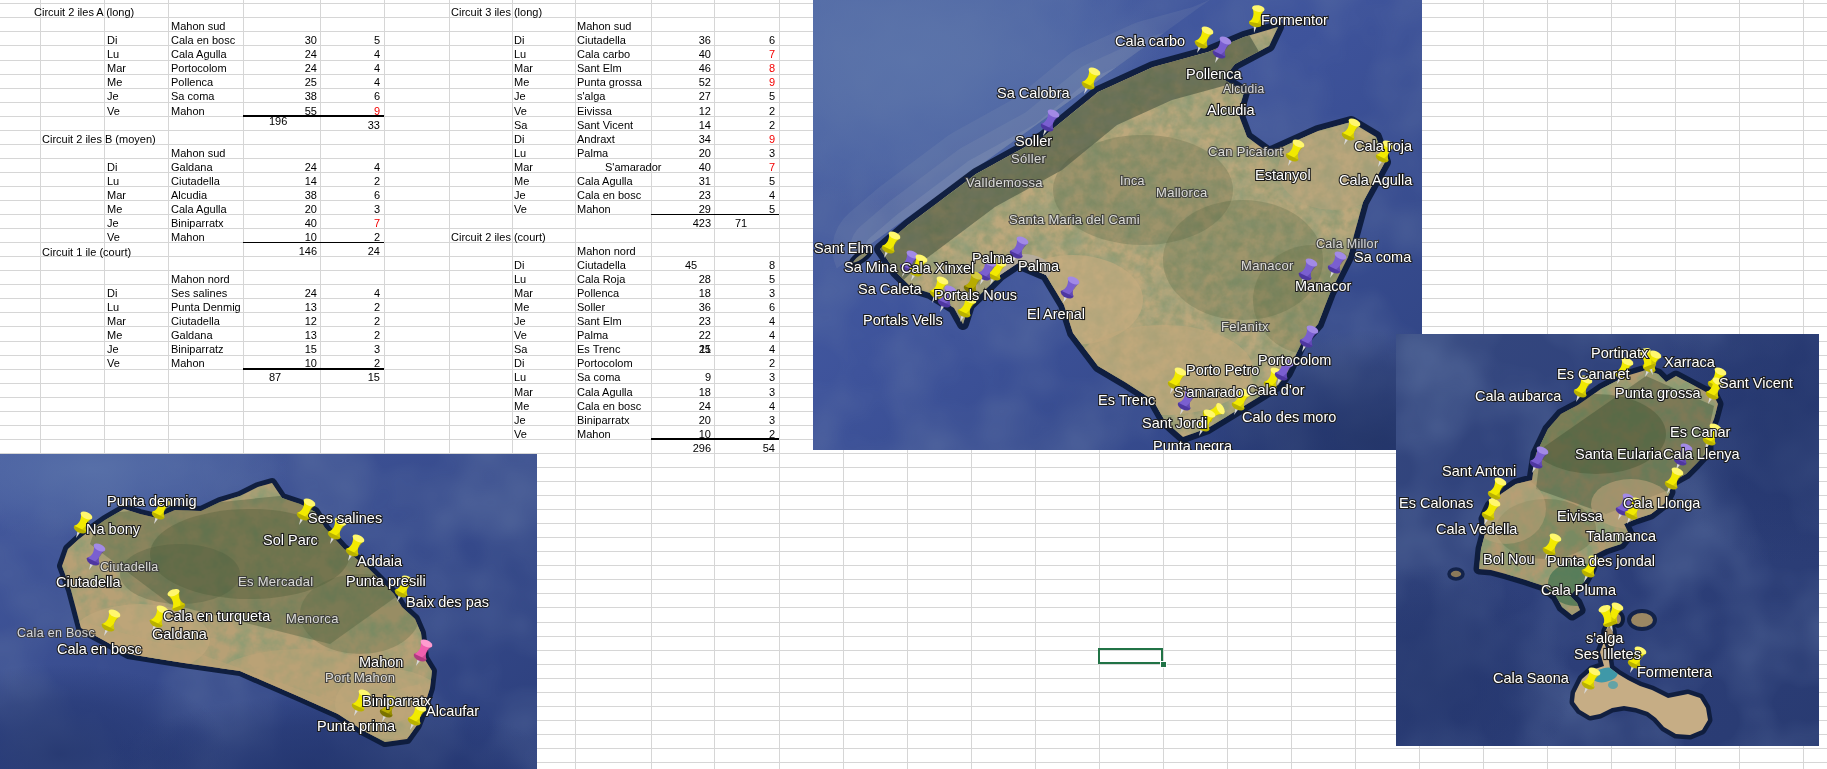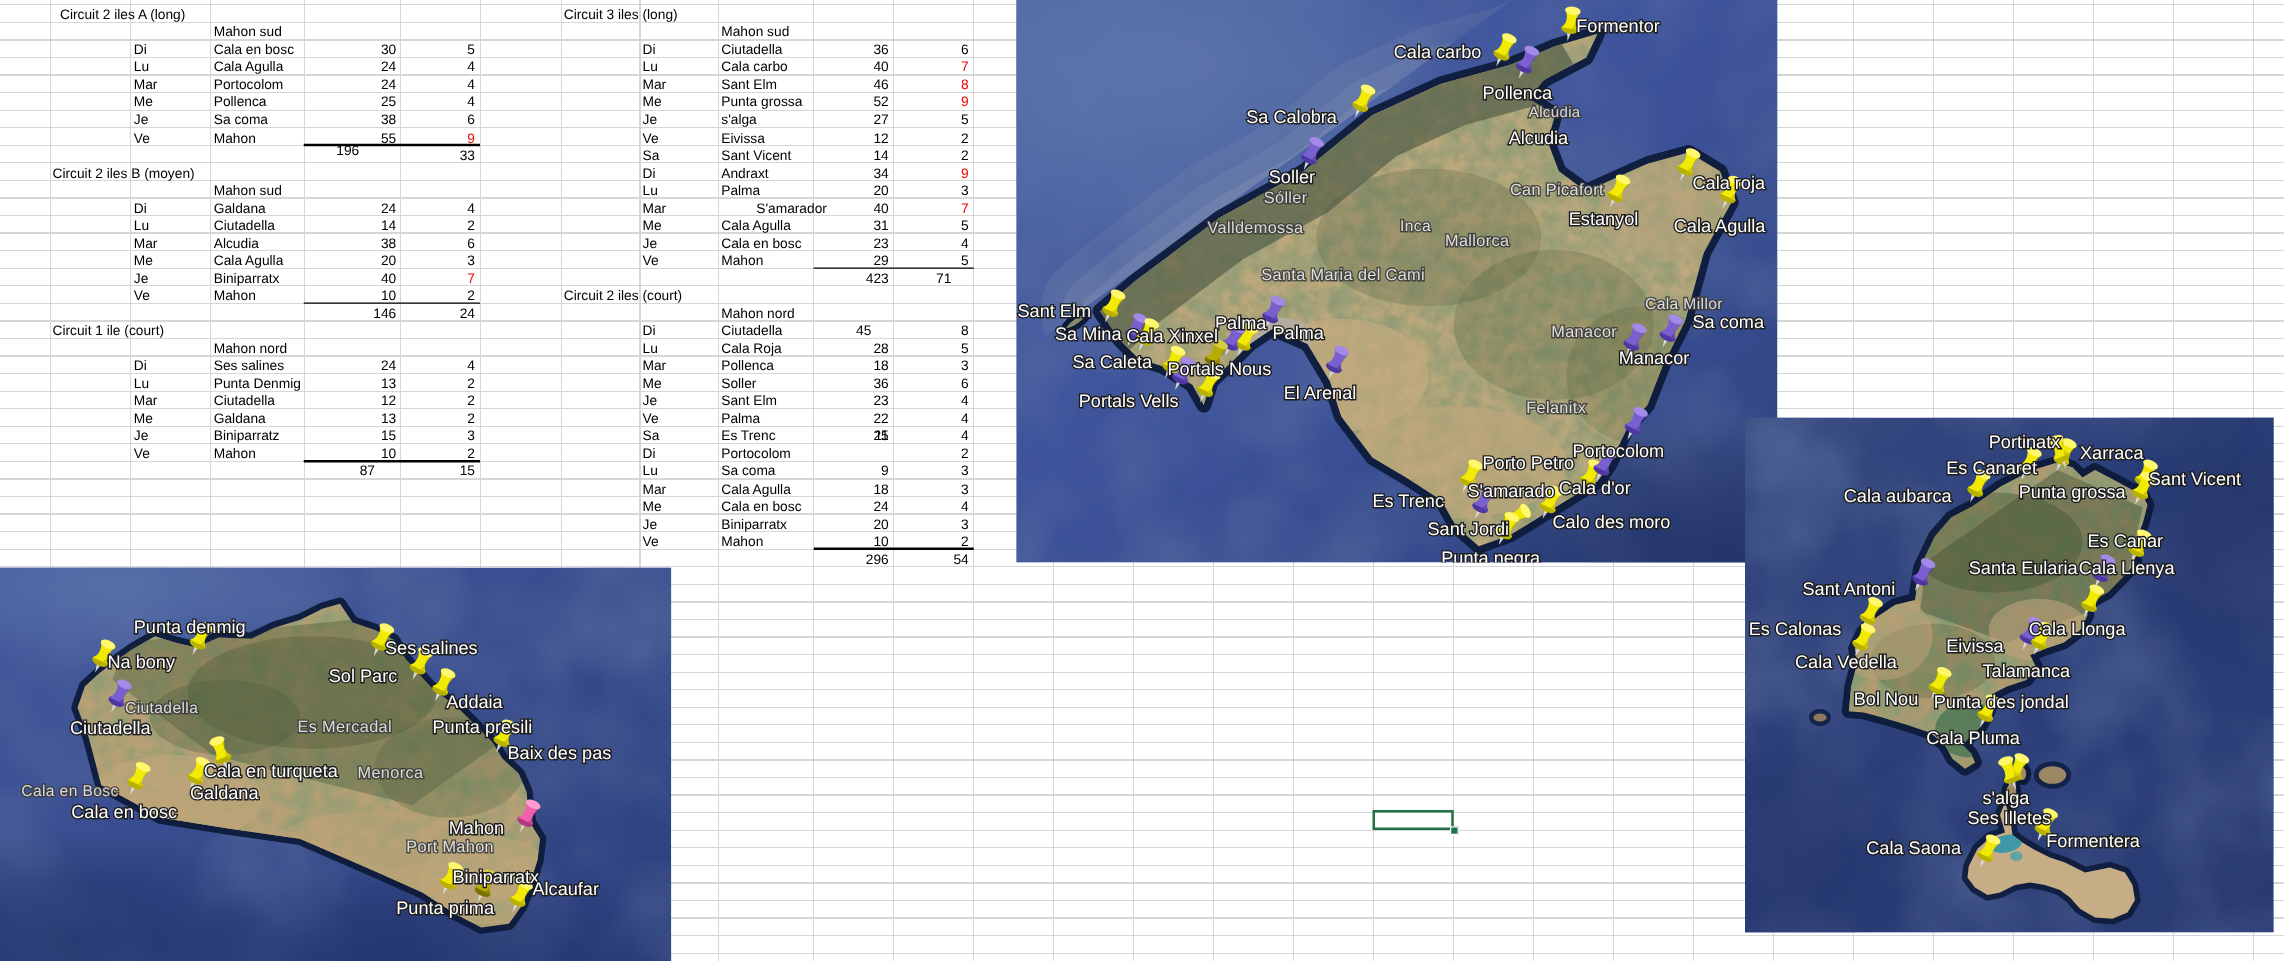--- a/index.html
+++ b/index.html
@@ -94,21 +94,21 @@
         <line x1="0" y1="664.15" x2="1827" y2="664.15"></line>
         <line x1="0" y1="678.2" x2="1827" y2="678.2"></line>
         <line x1="0" y1="692.25" x2="1827" y2="692.25"></line>
         <line x1="0" y1="706.3" x2="1827" y2="706.3"></line>
         <line x1="0" y1="720.35" x2="1827" y2="720.35"></line>
         <line x1="0" y1="734.4" x2="1827" y2="734.4"></line>
         <line x1="0" y1="748.45" x2="1827" y2="748.45"></line>
         <line x1="0" y1="762.5" x2="1827" y2="762.5"></line>
       </g>
     </svg>
-<div class="ct" style="left:48px;top:5.1px;color:#000">Circuit 2 iles A (long)</div>
+<div class="ct" style="left:34px;top:5.1px;color:#000">Circuit 2 iles A (long)</div>
     <div class="ct" style="left:171px;top:19.2px;color:#000">Mahon sud</div>
     <div class="ct" style="left:107px;top:33.2px;color:#000">Di</div>
     <div class="ct" style="left:171px;top:33.2px;color:#000">Cala en bosc</div>
     <div class="ct" style="left:277px;top:33.2px;width:40px;text-align:right;color:#000">30</div>
     <div class="ct" style="left:340px;top:33.2px;width:40px;text-align:right;color:#000">5</div>
     <div class="ct" style="left:107px;top:47.2px;color:#000">Lu</div>
     <div class="ct" style="left:171px;top:47.2px;color:#000">Cala Agulla</div>
     <div class="ct" style="left:277px;top:47.2px;width:40px;text-align:right;color:#000">24</div>
     <div class="ct" style="left:340px;top:47.2px;width:40px;text-align:right;color:#000">4</div>
     <div class="ct" style="left:107px;top:61.3px;color:#000">Mar</div>
@@ -150,21 +150,21 @@
     <div class="ct" style="left:107px;top:215.9px;color:#000">Je</div>
     <div class="ct" style="left:171px;top:215.9px;color:#000">Biniparratx</div>
     <div class="ct" style="left:277px;top:215.9px;width:40px;text-align:right;color:#000">40</div>
     <div class="ct" style="left:340px;top:215.9px;width:40px;text-align:right;color:#f40000">7</div>
     <div class="ct" style="left:107px;top:229.9px;color:#000">Ve</div>
     <div class="ct" style="left:171px;top:229.9px;color:#000">Mahon</div>
     <div class="ct" style="left:277px;top:229.9px;width:40px;text-align:right;color:#000">10</div>
     <div class="ct" style="left:340px;top:229.9px;width:40px;text-align:right;color:#000">2</div>
     <div class="ct" style="left:269px;top:244.0px;width:48px;text-align:right;color:#000">146</div>
     <div class="ct" style="left:340px;top:244.0px;width:40px;text-align:right;color:#000">24</div>
-    <div class="ct" style="left:42px;top:258.0px;color:#000">Circuit 1 ile (court)</div>
+    <div class="ct" style="left:42px;top:245px;color:#000">Circuit 1 ile (court)</div>
     <div class="ct" style="left:171px;top:272.1px;color:#000">Mahon nord</div>
     <div class="ct" style="left:107px;top:286.1px;color:#000">Di</div>
     <div class="ct" style="left:171px;top:286.1px;color:#000">Ses salines</div>
     <div class="ct" style="left:277px;top:286.1px;width:40px;text-align:right;color:#000">24</div>
     <div class="ct" style="left:340px;top:286.1px;width:40px;text-align:right;color:#000">4</div>
     <div class="ct" style="left:107px;top:300.2px;color:#000">Lu</div>
     <div class="ct" style="left:171px;top:300.2px;color:#000">Punta Denmig</div>
     <div class="ct" style="left:277px;top:300.2px;width:40px;text-align:right;color:#000">13</div>
     <div class="ct" style="left:340px;top:300.2px;width:40px;text-align:right;color:#000">2</div>
     <div class="ct" style="left:107px;top:314.2px;color:#000">Mar</div>
@@ -176,21 +176,21 @@
     <div class="ct" style="left:277px;top:328.3px;width:40px;text-align:right;color:#000">13</div>
     <div class="ct" style="left:340px;top:328.3px;width:40px;text-align:right;color:#000">2</div>
     <div class="ct" style="left:107px;top:342.3px;color:#000">Je</div>
     <div class="ct" style="left:171px;top:342.3px;color:#000">Biniparratz</div>
     <div class="ct" style="left:277px;top:342.3px;width:40px;text-align:right;color:#000">15</div>
     <div class="ct" style="left:340px;top:342.3px;width:40px;text-align:right;color:#000">3</div>
     <div class="ct" style="left:107px;top:356.4px;color:#000">Ve</div>
     <div class="ct" style="left:171px;top:356.4px;color:#000">Mahon</div>
     <div class="ct" style="left:277px;top:356.4px;width:40px;text-align:right;color:#000">10</div>
     <div class="ct" style="left:340px;top:356.4px;width:40px;text-align:right;color:#000">2</div>
-    <div class="ct" style="left:252px;top:370.4px;width:48px;text-align:right;color:#000">87</div>
+    <div class="ct" style="left:269px;top:370.4px;width:48px;color:#000">87</div>
     <div class="ct" style="left:340px;top:370.4px;width:40px;text-align:right;color:#000">15</div>
     <div class="ct" style="left:451px;top:5.1px;color:#000">Circuit 3 iles (long)</div>
     <div class="ct" style="left:577px;top:19.2px;color:#000">Mahon sud</div>
     <div class="ct" style="left:514px;top:33.2px;color:#000">Di</div>
     <div class="ct" style="left:577px;top:33.2px;color:#000">Ciutadella</div>
     <div class="ct" style="left:671px;top:33.2px;width:40px;text-align:right;color:#000">36</div>
     <div class="ct" style="left:735px;top:33.2px;width:40px;text-align:right;color:#000">6</div>
     <div class="ct" style="left:514px;top:47.2px;color:#000">Lu</div>
     <div class="ct" style="left:577px;top:47.2px;color:#000">Cala carbo</div>
     <div class="ct" style="left:671px;top:47.2px;width:40px;text-align:right;color:#000">40</div>
@@ -233,21 +233,21 @@
     <div class="ct" style="left:735px;top:173.7px;width:40px;text-align:right;color:#000">5</div>
     <div class="ct" style="left:514px;top:187.8px;color:#000">Je</div>
     <div class="ct" style="left:577px;top:187.8px;color:#000">Cala en bosc</div>
     <div class="ct" style="left:671px;top:187.8px;width:40px;text-align:right;color:#000">23</div>
     <div class="ct" style="left:735px;top:187.8px;width:40px;text-align:right;color:#000">4</div>
     <div class="ct" style="left:514px;top:201.8px;color:#000">Ve</div>
     <div class="ct" style="left:577px;top:201.8px;color:#000">Mahon</div>
     <div class="ct" style="left:671px;top:201.8px;width:40px;text-align:right;color:#000">29</div>
     <div class="ct" style="left:735px;top:201.8px;width:40px;text-align:right;color:#000">5</div>
     <div class="ct" style="left:663px;top:215.9px;width:48px;text-align:right;color:#000">423</div>
-    <div class="ct" style="left:735px;top:215.9px;width:40px;text-align:center;color:#000">71</div>
+    <div class="ct" style="left:735px;top:215.9px;width:40px;text-align:left;color:#000">71</div>
     <div class="ct" style="left:451px;top:229.9px;color:#000">Circuit 2 iles (court)</div>
     <div class="ct" style="left:577px;top:244.0px;color:#000">Mahon nord</div>
     <div class="ct" style="left:514px;top:258.0px;color:#000">Di</div>
     <div class="ct" style="left:577px;top:258.0px;color:#000">Ciutadella</div>
     <div class="ct" style="left:671px;top:258.0px;width:40px;text-align:center;color:#000">45</div>
     <div class="ct" style="left:735px;top:258.0px;width:40px;text-align:right;color:#000">8</div>
     <div class="ct" style="left:514px;top:272.1px;color:#000">Lu</div>
     <div class="ct" style="left:577px;top:272.1px;color:#000">Cala Roja</div>
     <div class="ct" style="left:671px;top:272.1px;width:40px;text-align:right;color:#000">28</div>
     <div class="ct" style="left:735px;top:272.1px;width:40px;text-align:right;color:#000">5</div>

